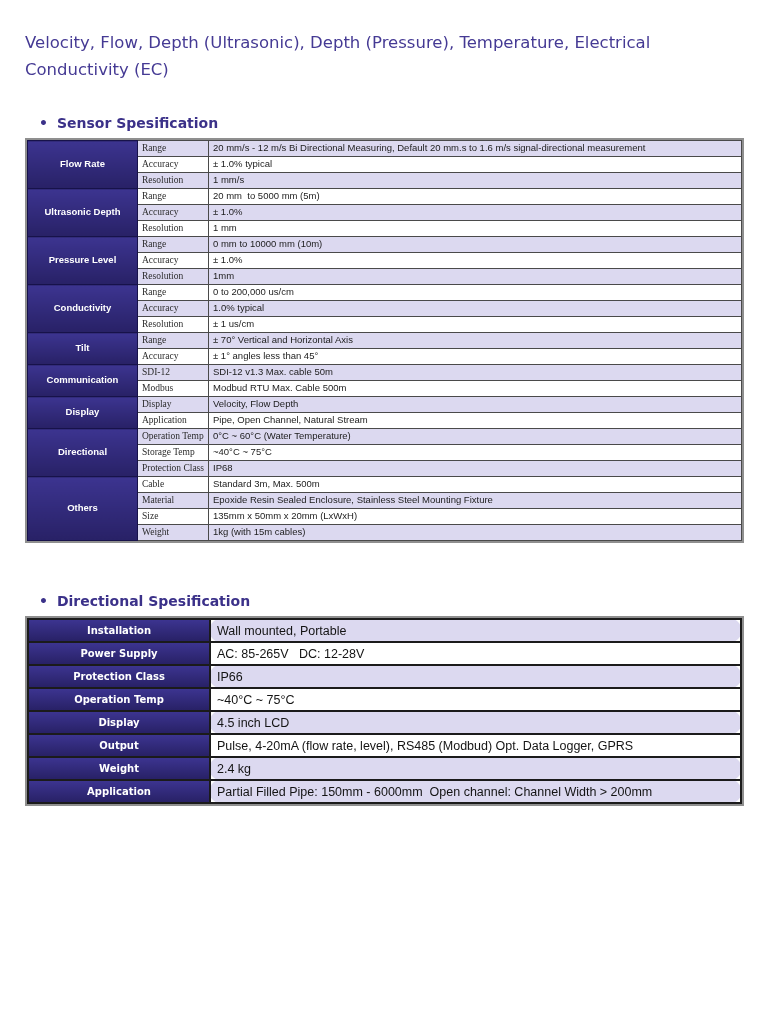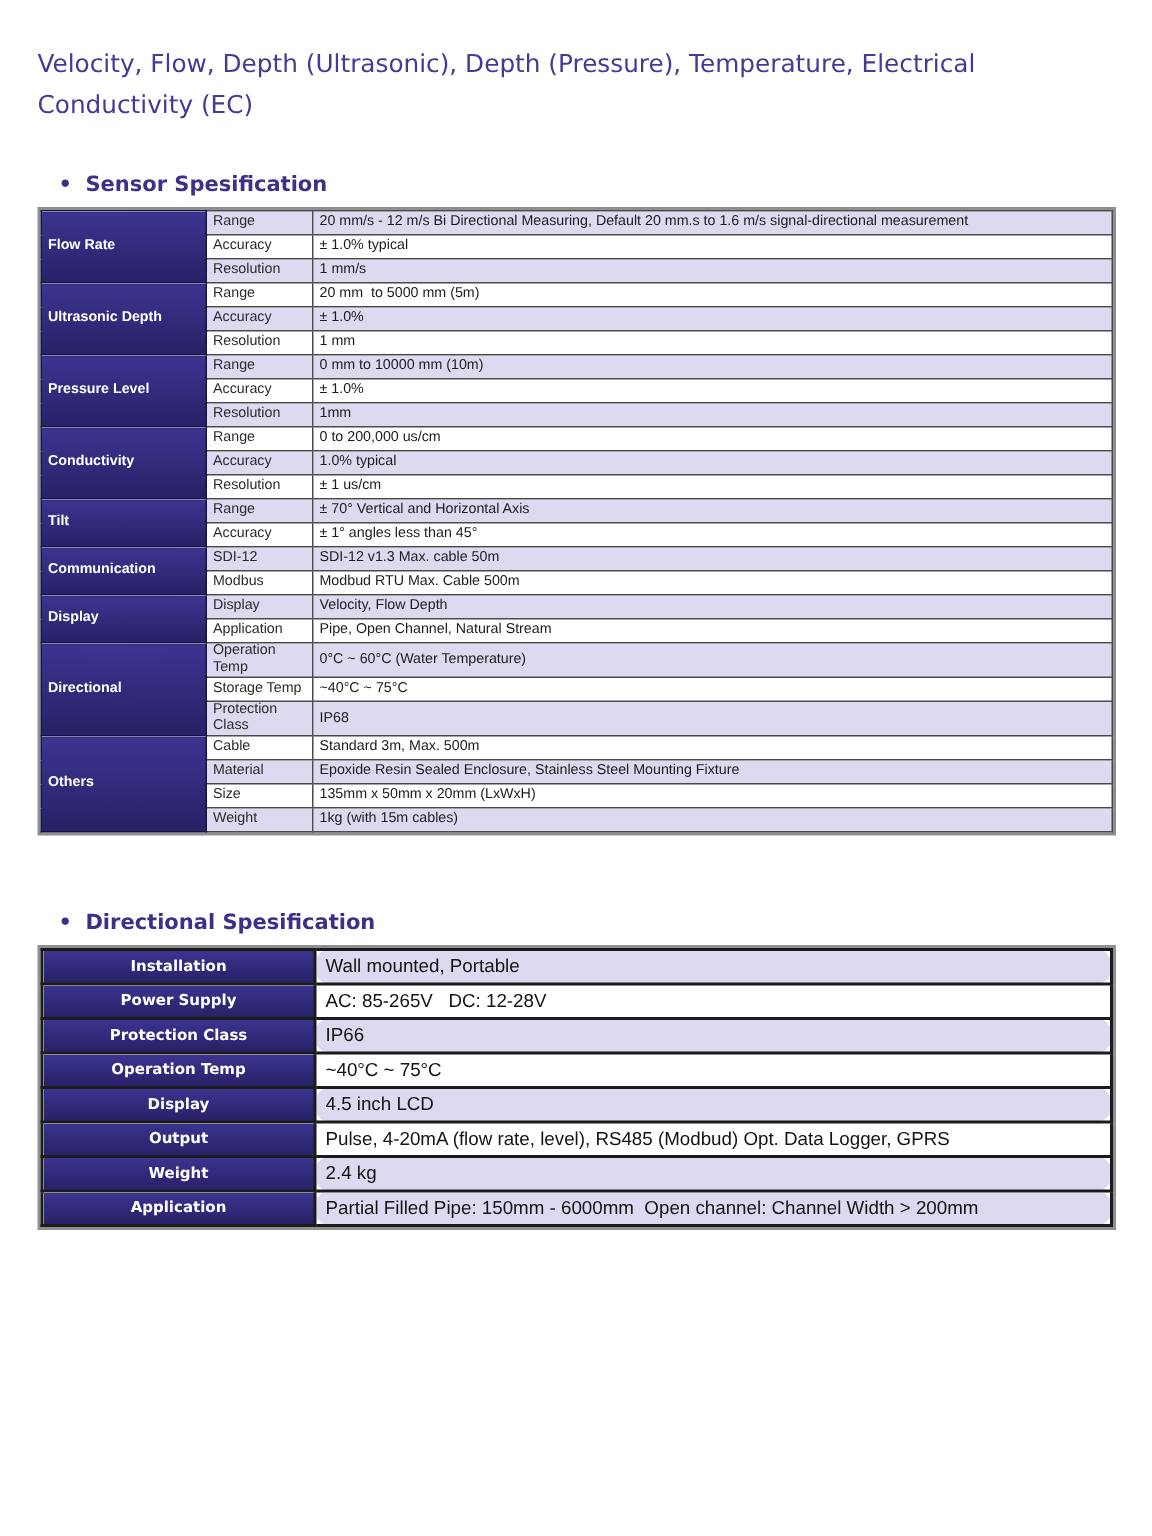--- a/index.html
+++ b/index.html
@@ -52,25 +52,25 @@
   .sensor-table td{
     border:1px solid var(--grid-border);
     height:15px;padding:0 4px;
     font-size:9.5px;line-height:1.15;
     vertical-align:middle;overflow:hidden;
   }
   .sensor-table col.c-group{width:110px;}
   .sensor-table col.c-label{width:71px;}
   .sensor-table .group-cell{
     background:linear-gradient(180deg,var(--header-bg-top),var(--header-bg-bottom));
-    color:var(--header-text);font-weight:bold;
+    color:var(--header-text);font-weight:bold;text-align:center;
     border:1px solid var(--group-border);
     font-size:9.5px;
   }
-  .sensor-table .label-cell{color:#2b2b2b;}
+  .sensor-table .label-cell{color:#2b2b2b;font-family:Liberation Serif, serif;}
   .sensor-table .value-cell{white-space:pre-wrap;color:#1c1c1c;}
   tr.alt .label-cell, tr.alt .value-cell{background:var(--alt-row);}
   tr.plain .label-cell, tr.plain .value-cell{background:#ffffff;}
 
   
   .calc-table td{
     border:2px solid #1b1b1b;
     height:21px;padding:0 6px;
     font-size:12.5px;line-height:1.15;vertical-align:middle;overflow:hidden;
   }

